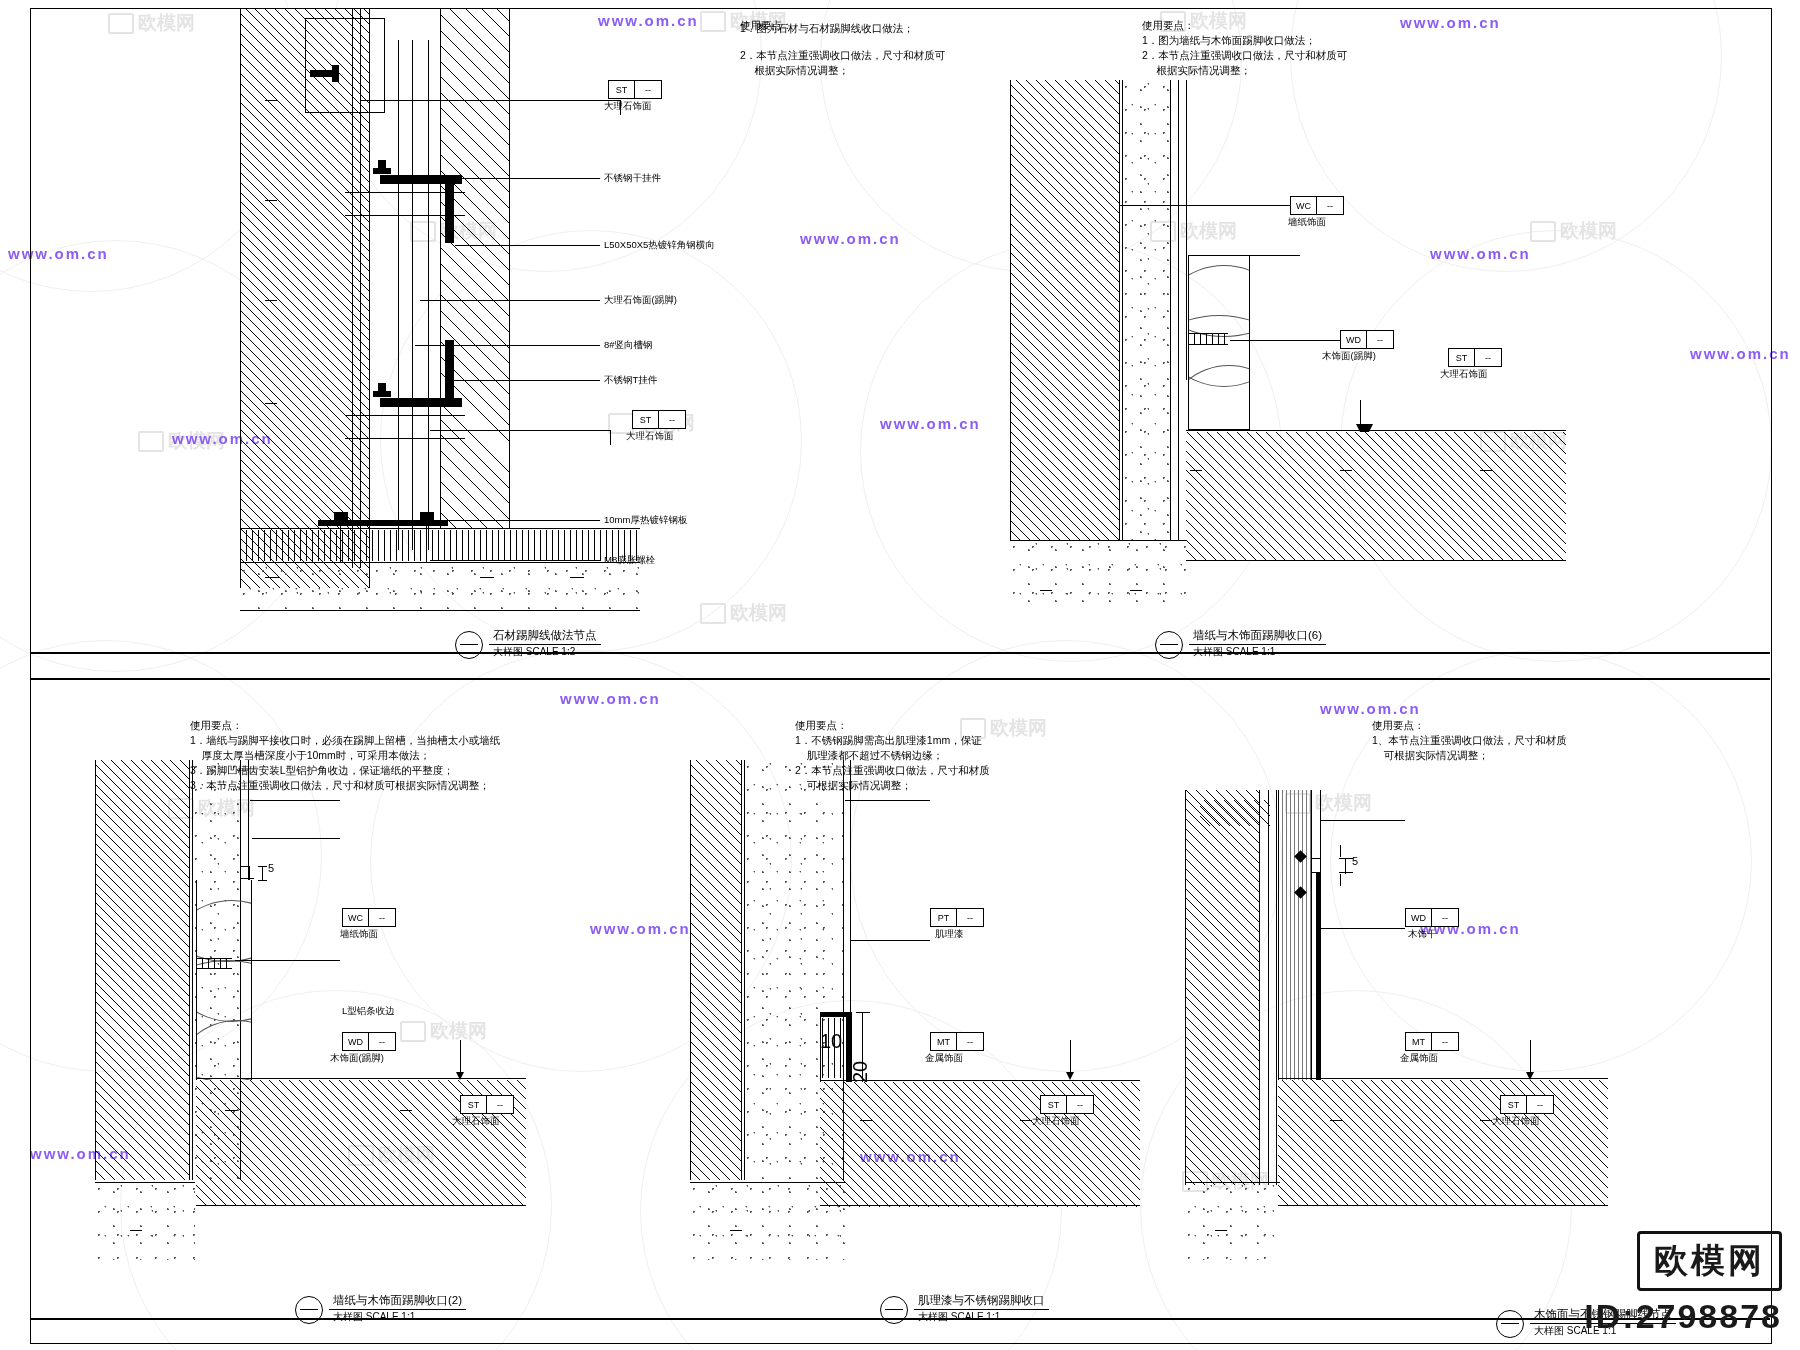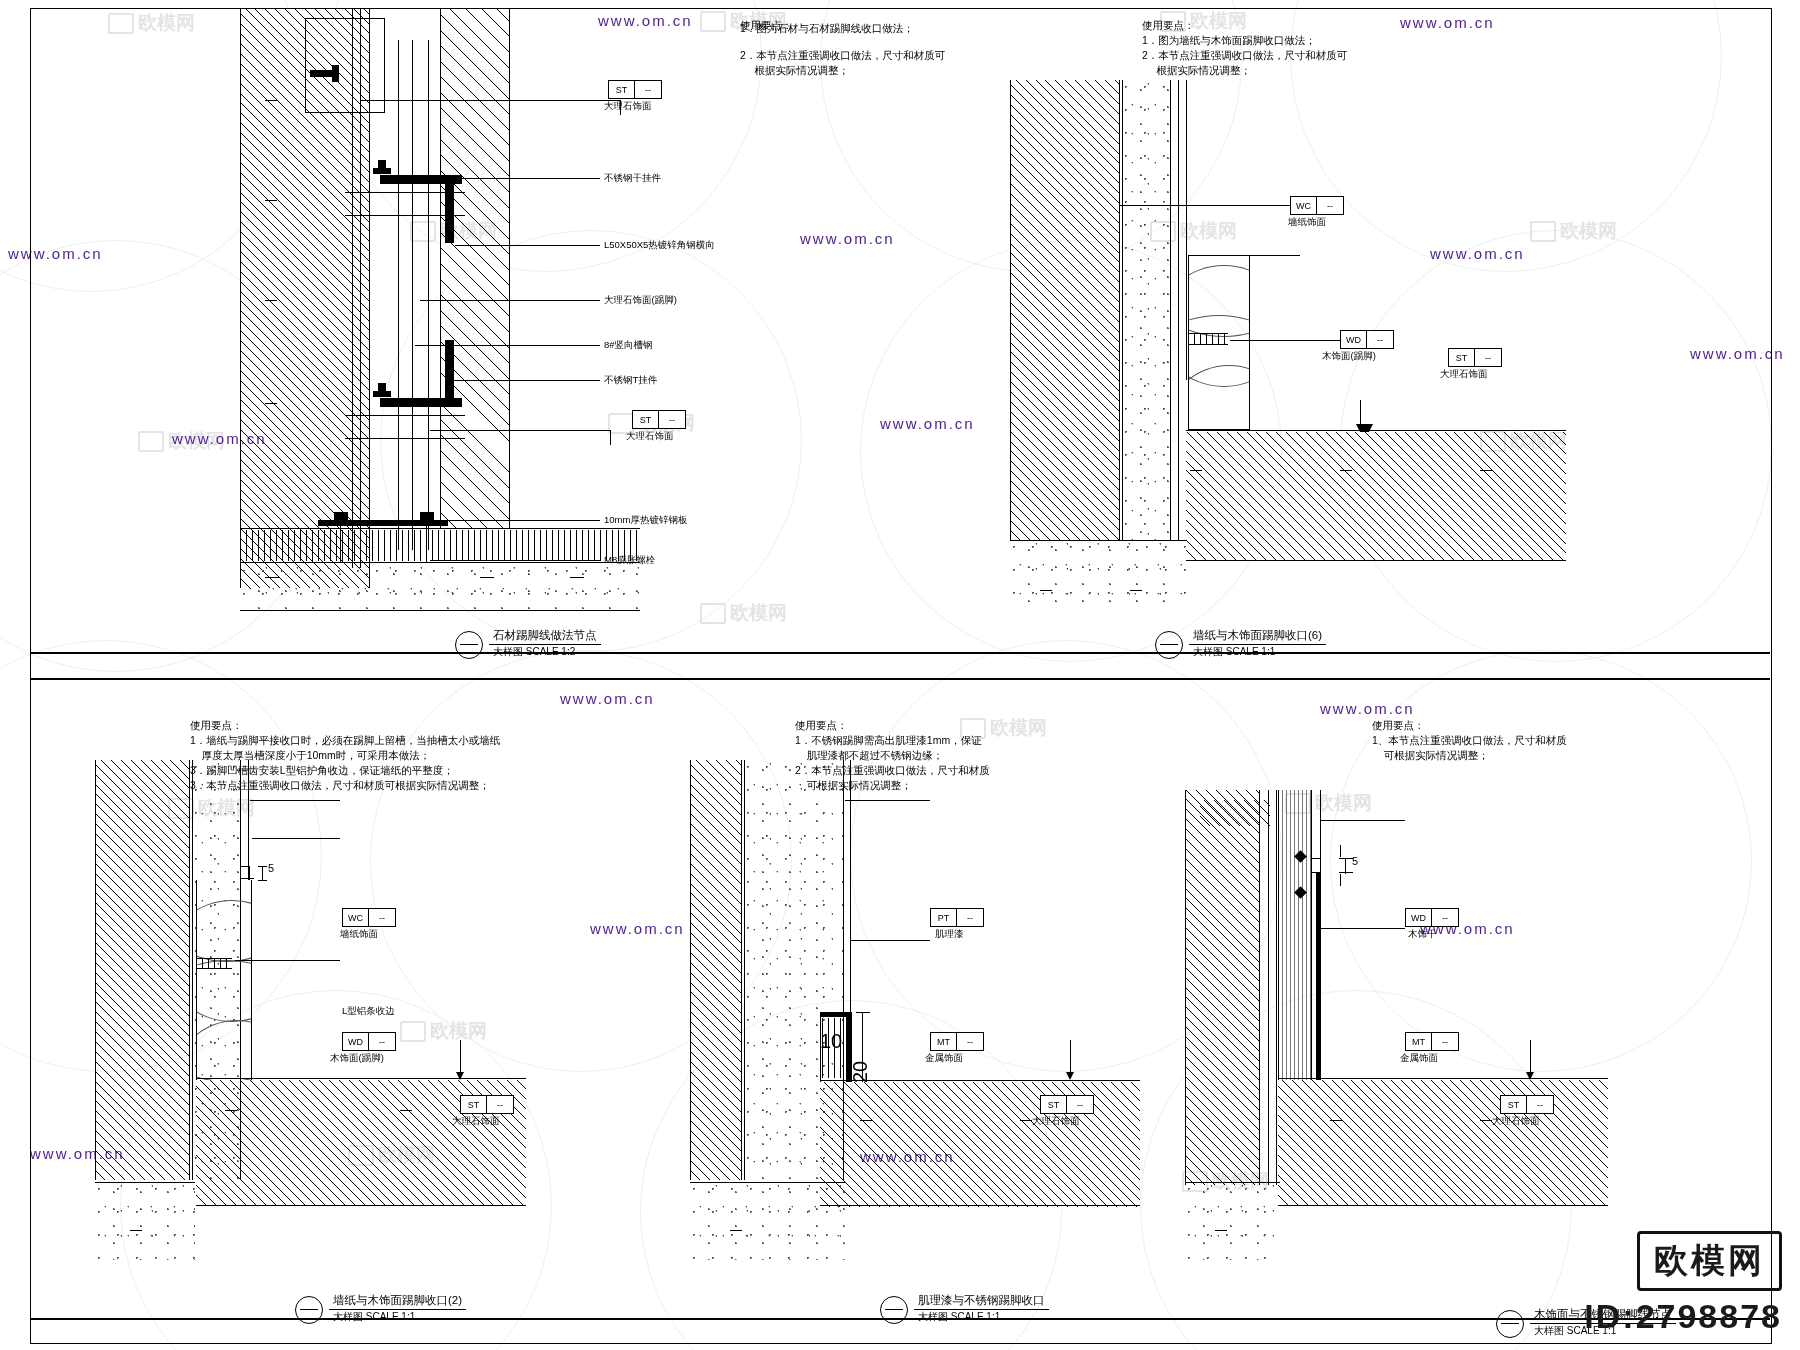--- a/index.html
+++ b/index.html
@@ -3,22 +3,22 @@
 <meta charset="utf-8">
 <style>
   html,body{margin:0;padding:0;background:#ffffff;}
   body{width:1800px;height:1350px;position:relative;overflow:hidden;
        font-family:"Liberation Sans","DejaVu Sans",sans-serif;color:#000;}
   .sheet{position:absolute;left:0;top:0;width:1800px;height:1350px;}
   .border{position:absolute;left:30px;top:8px;width:1740px;height:1334px;border:1px solid #000;}
   .divider{position:absolute;background:#000;}
 
   
-  .wm{position:absolute;color:#4c1d95;font-size:15px;letter-spacing:2px;white-space:nowrap;
-      user-select:none;pointer-events:none;}
+  .wm{position:absolute;color:#8b5cf6;font-size:15px;letter-spacing:2px;white-space:nowrap;
+      user-select:none;pointer-events:none;font-weight:bold;}
   .wm-logo{position:absolute;color:#e4e4e4;font-size:19px;font-weight:bold;white-space:nowrap;
       user-select:none;pointer-events:none;display:flex;align-items:center;gap:4px;}
   .wm-logo .bx{display:inline-block;width:22px;height:17px;border:2px solid #e4e4e4;border-radius:2px;}
   .wm-ring{position:absolute;border:1px solid #efefef;border-radius:50%;pointer-events:none;}
 
   
   .ln{position:absolute;background:#000;}
   .hatch45{position:absolute;
     background-image:repeating-linear-gradient(45deg,#000 0 0.7px,transparent 0.7px 7px);}
   .hatch45b{position:absolute;

